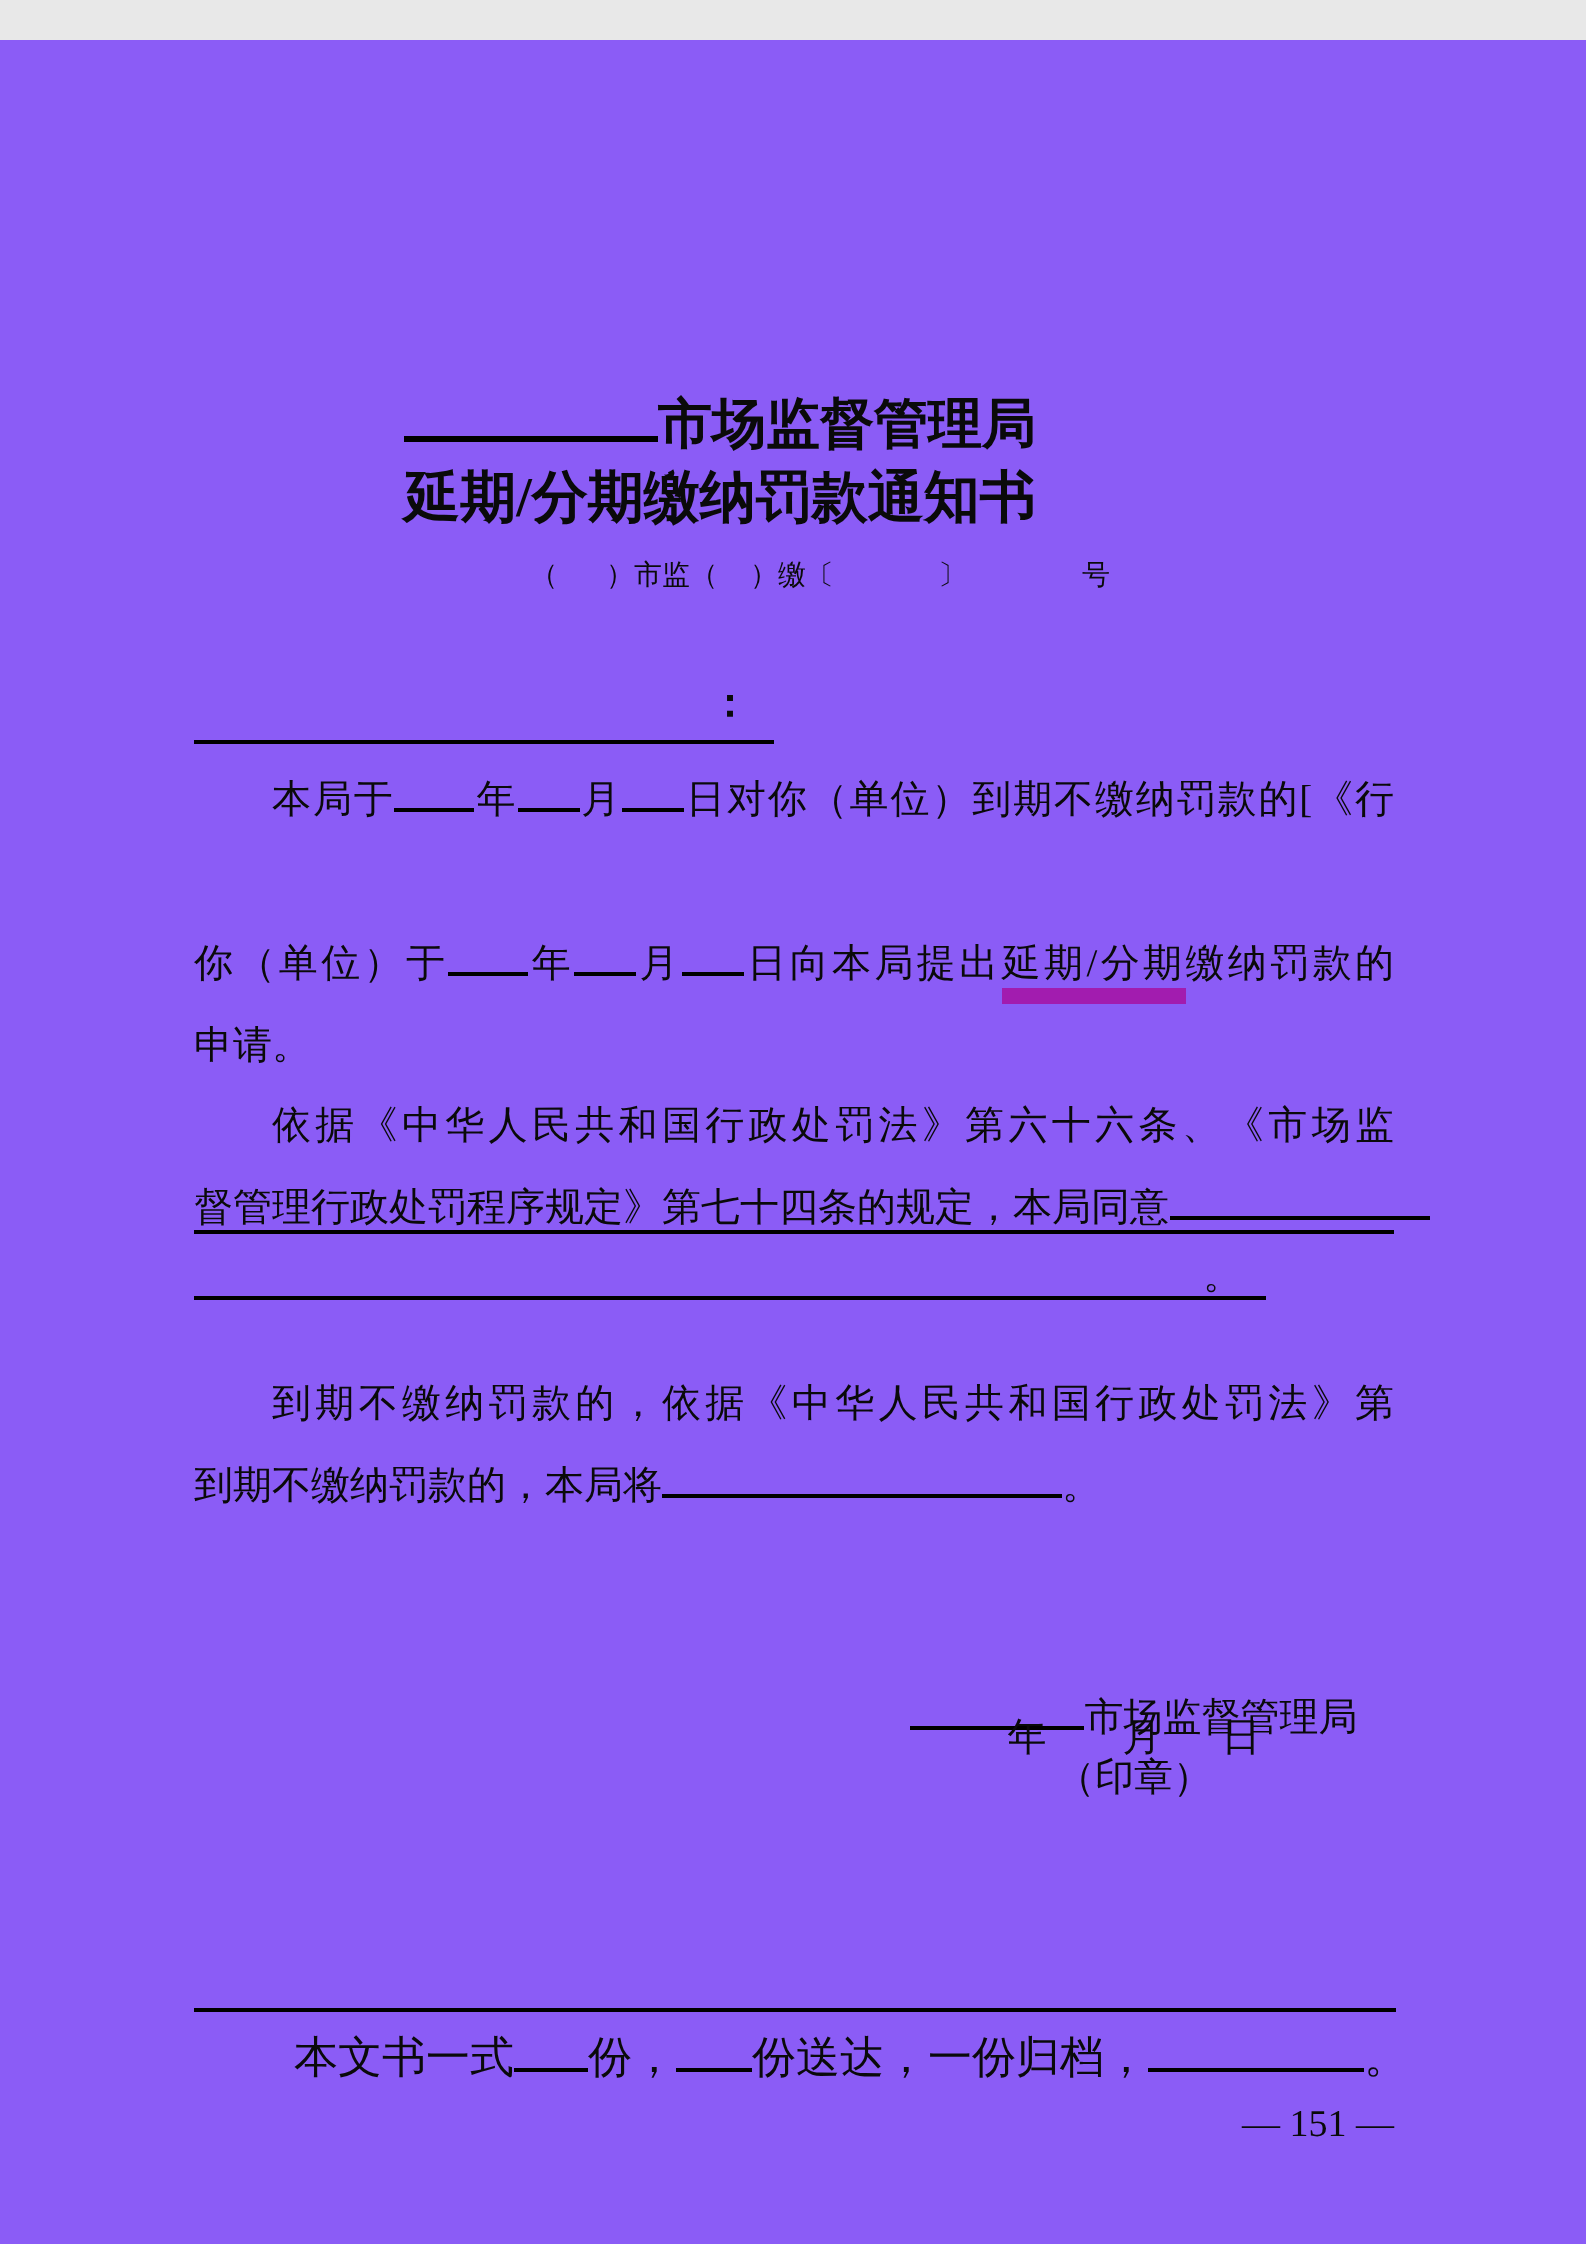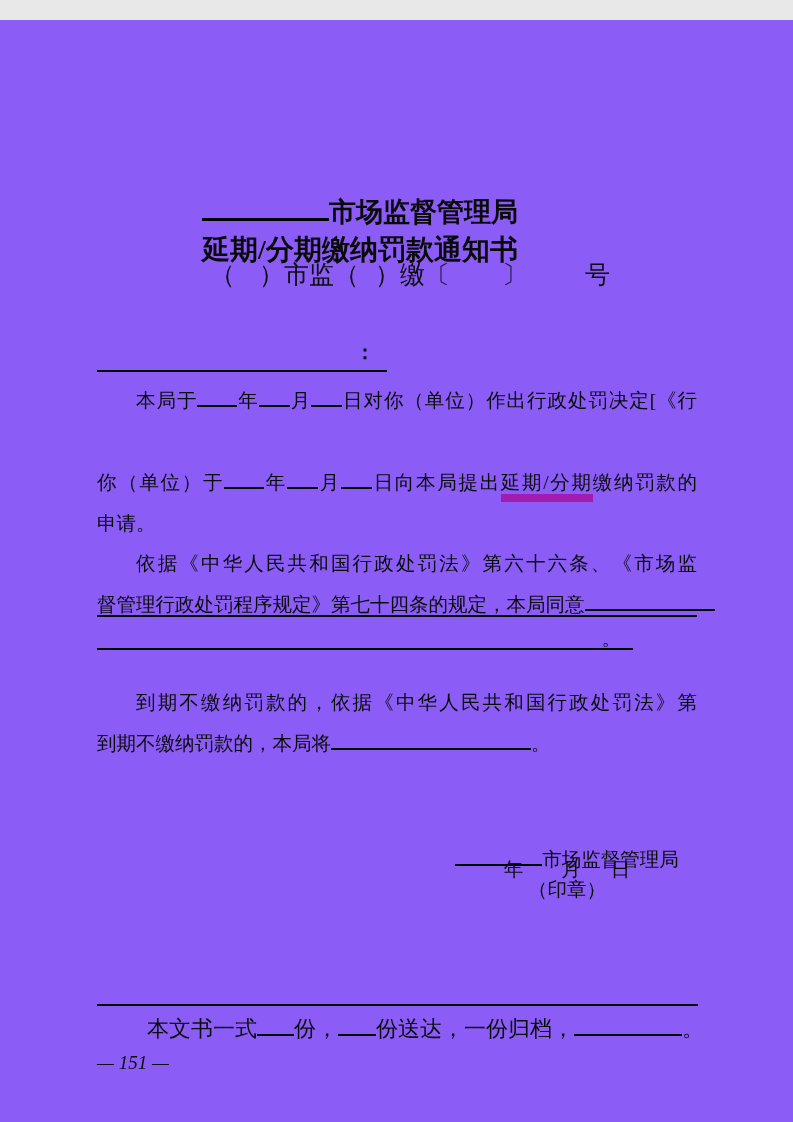--- a/index.html
+++ b/index.html
@@ -22,22 +22,22 @@
   .t-blank {
     display:inline-block; width:127px; height:1em;
     border-bottom:3px solid #000; vertical-align:baseline;
   }
   .title2 {
     position:absolute; left:60px; top:212px; width:600px;
     text-align:center; font-size:28px; font-weight:bold; line-height:36px;
     white-space:nowrap;
   }
   .docno {
-    position:absolute; left:110px; top:239px; width:600px;
-    text-align:center; font-size:25px; line-height:32px; white-space:nowrap;
+    position:absolute; left:110px; top:253px; width:600px;
+    text-align:center; font-size:14px; line-height:32px; white-space:nowrap;
   }
   .sp { display:inline-block; height:1px; }
   
   .addr {
     position:absolute; left:97px; top:313px; width:290px; height:39px;
     border-bottom:2px solid #000; text-align:right;
     font-size:20px; line-height:39px; font-weight:bold;
   }
   .addr-colon { padding-right:12px; }
   
@@ -75,37 +75,37 @@
   .frule {
     position:absolute; left:97px; top:984px; width:601px; height:0;
     border-top:2px solid #000;
   }
   .fnote {
     position:absolute; left:97px; top:994px; width:650px;
     font-size:22px; line-height:30px; text-indent:50px; white-space:nowrap;
   }
   .pageno {
     position:absolute; left:97px; top:1030px; width:600px;
-    font-size:19px; line-height:26px;font-style:italic;
+    text-align:right; font-size:19px; line-height:26px;
   }
 </style>
 </head>
 <body>
 
 <div class="page">
 
   <div class="title1"><span class="t-blank"></span><span>市场监督管理局</span></div>
 
   <div class="title2">延期/分期缴纳罚款通知书</div>
 
   <div class="docno"><span>（</span><span class="sp" style="width:24px"></span><span>）市监（</span><span class="sp" style="width:16px"></span><span>）缴〔</span><span class="sp" style="width:52px"></span><span>〕</span><span class="sp" style="width:58px"></span><span>号</span></div>
 
   <div class="addr"><span class="addr-colon">：</span></div>
 
-  <div class="ln fill ind" style="top:360px"><span>本局于</span><span class="blank" style="width:40px"></span><span>年</span><span class="blank" style="width:31px"></span><span>月</span><span class="blank" style="width:31px"></span><span>日对你（单位）作出行政处罚决定[《行</span></div>
+  <div class="ln fill ind" style="top:360px"><span>本局于</span><span class="blank" style="width:40px"></span><span>年</span><span class="blank" style="width:31px"></span><span>月</span><span class="blank" style="width:31px"></span><span>日对你（单位）到期不缴纳罚款的[《行</span></div>
 
 
   <div class="ln fill" style="top:442px"><span>你（单位）于</span><span class="blank" style="width:40px"></span><span>年</span><span class="blank" style="width:31px"></span><span>月</span><span class="blank" style="width:31px"></span><span>日向本局提出</span><span class="u-text">延期/分期</span><span>缴纳罚款的</span></div>
 
   <div class="ln" style="top:483px">申请。</div>
 
   <div class="ln fill ind" style="top:523px">依据《中华人民共和国行政处罚法》第六十六条、《市场监</div>
 
   <div class="ln" style="top:564px"><span>督管理行政处罚程序规定》第七十四条的规定，本局同意</span><span class="blank" style="width:130px"></span></div>
 

